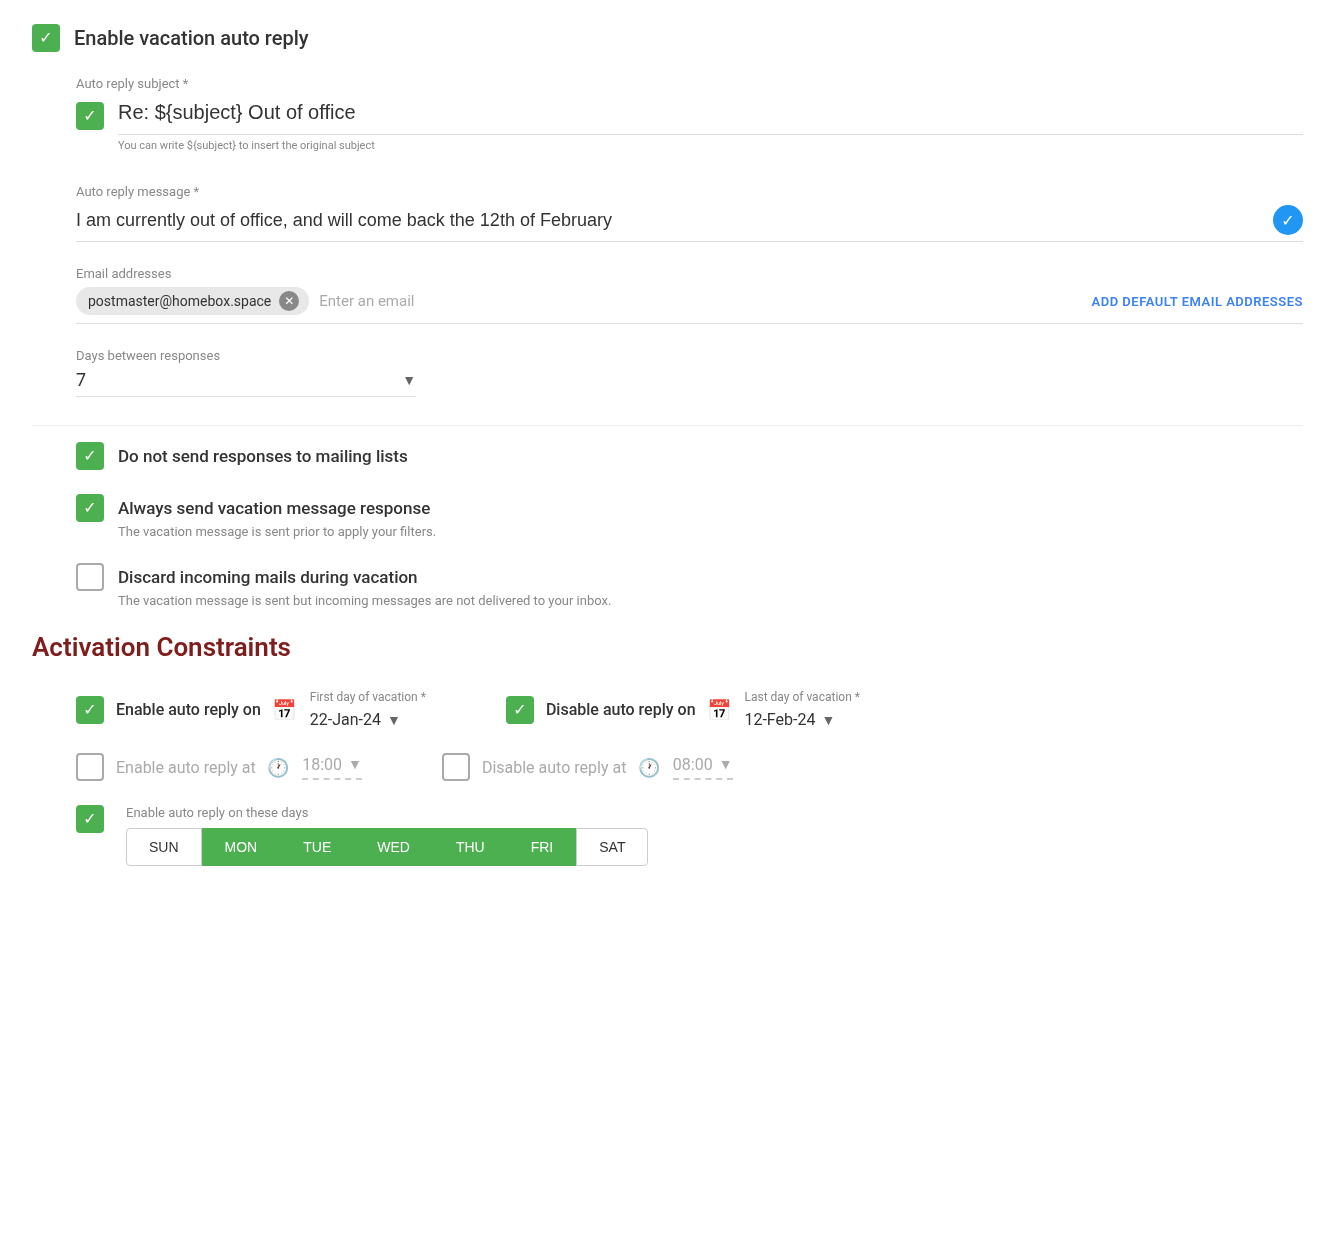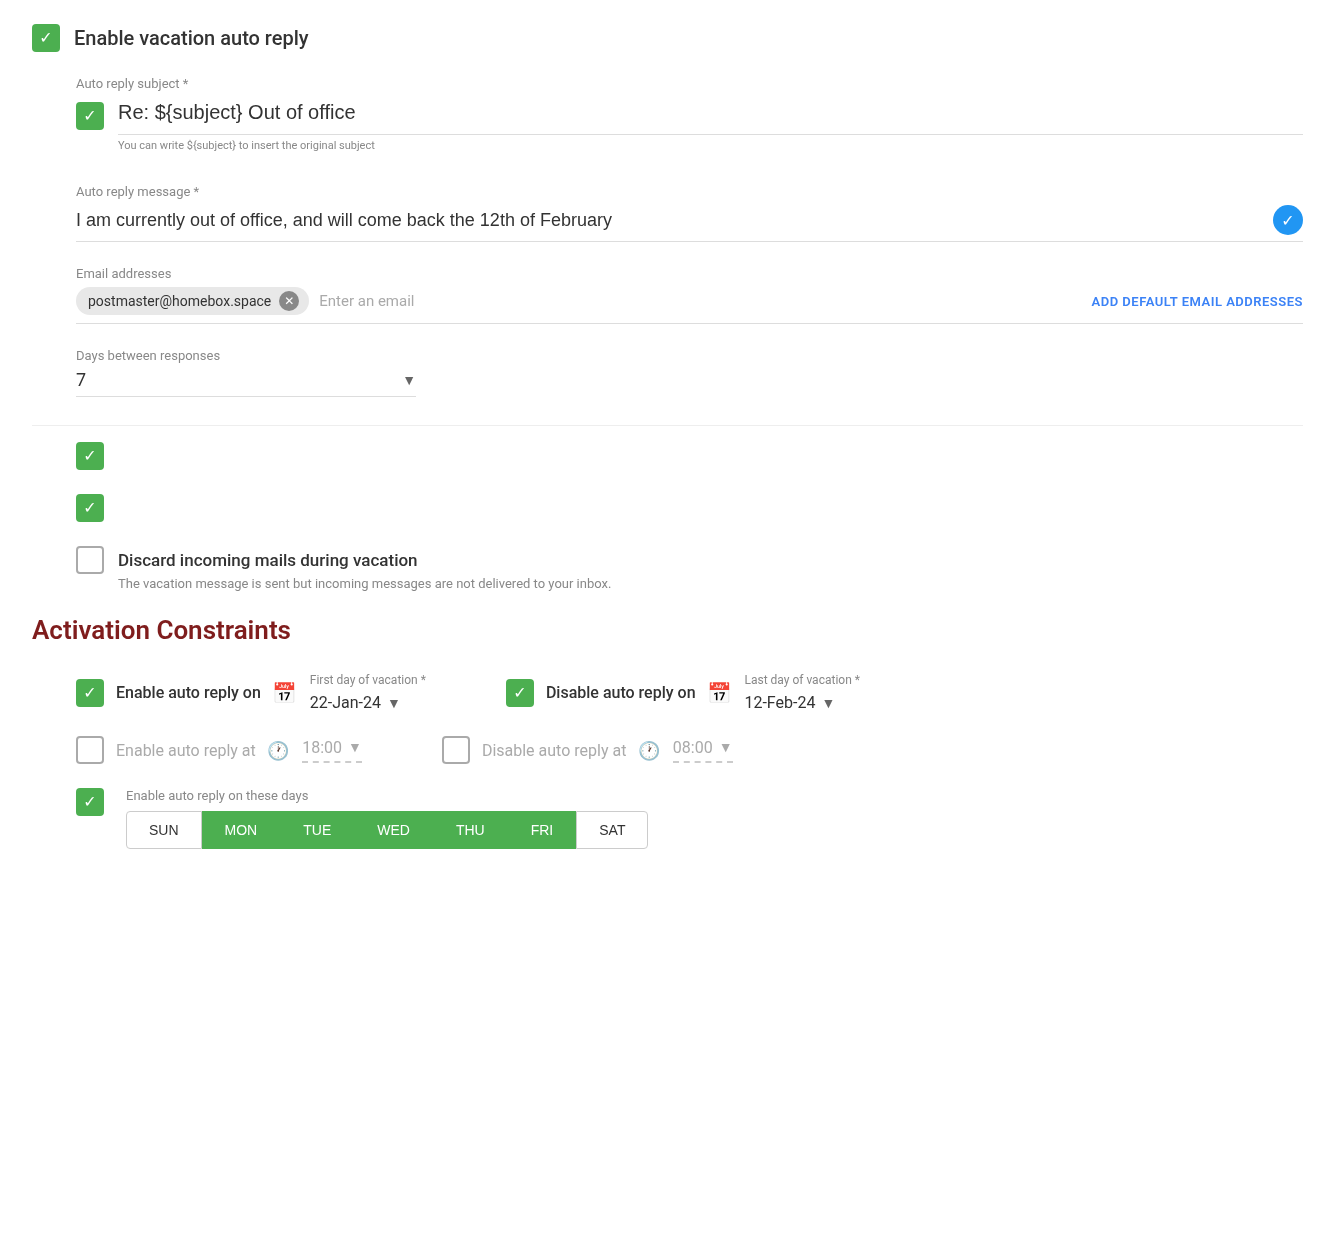--- a/index.html
+++ b/index.html
@@ -351,25 +351,32 @@
       <span class="dropdown-arrow">▼</span>
     </div>
   </div>
 
   <hr class="divider">
 
   <div class="checkbox-row" style="margin-left:44px;">
     <div class="checkbox-green">
       <span class="checkmark">✓</span>
     </div>
+    <div class="checkbox-row-content">
+      <div class="checkbox-row-title">Do not send responses to mailing lists</div>
+    </div>
   </div>
 
   <div class="checkbox-row" style="margin-left:44px;">
     <div class="checkbox-green">
       <span class="checkmark">✓</span>
+    </div>
+    <div class="checkbox-row-content">
+      <div class="checkbox-row-title">Always send vacation message response</div>
+      <div class="checkbox-row-subtitle">The vacation message is sent prior to apply your filters.</div>
     </div>
   </div>
 
   <div class="checkbox-row" style="margin-left:44px;">
     <div class="checkbox-empty"></div>
     <div class="checkbox-row-content">
       <div class="checkbox-row-title">Discard incoming mails during vacation</div>
       <div class="checkbox-row-subtitle">The vacation message is sent but incoming messages are not delivered to your inbox.</div>
     </div>
   </div>

